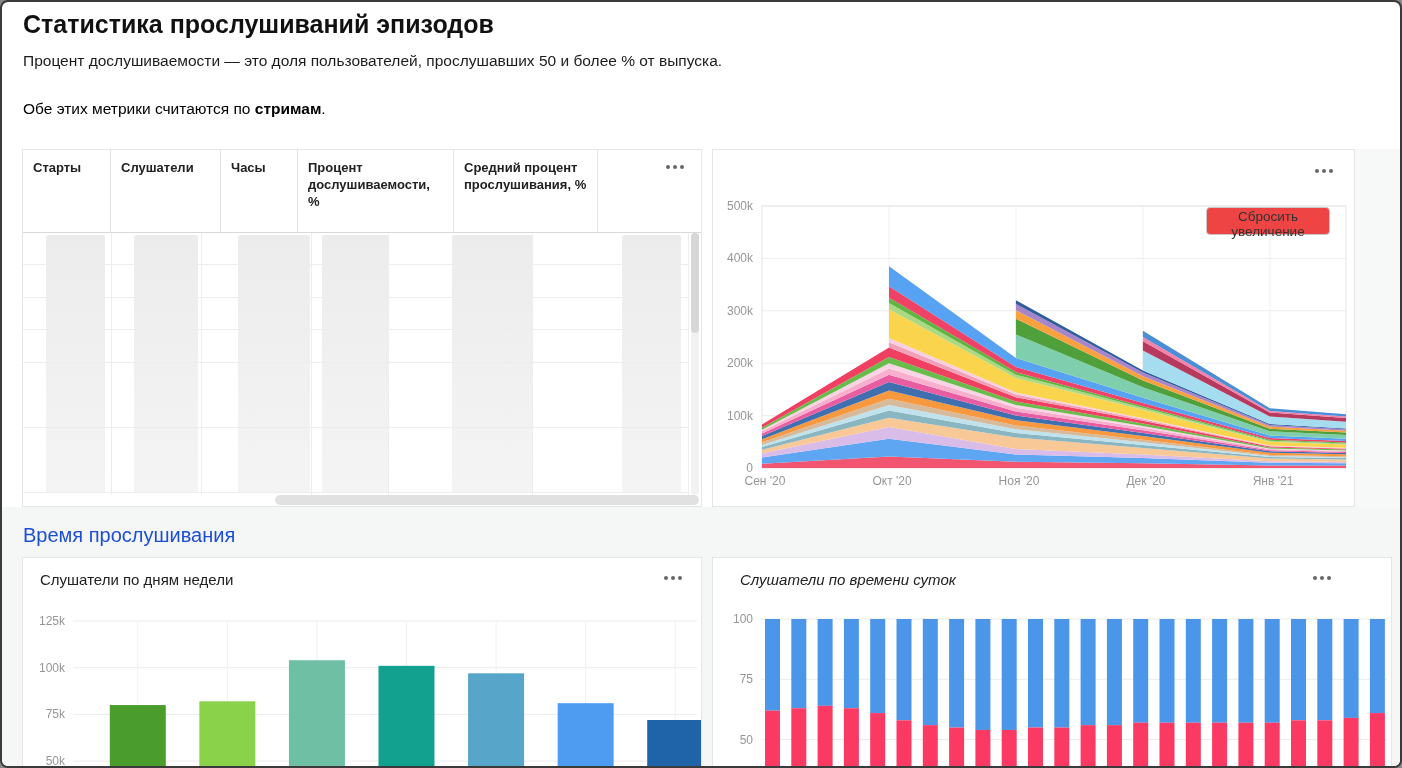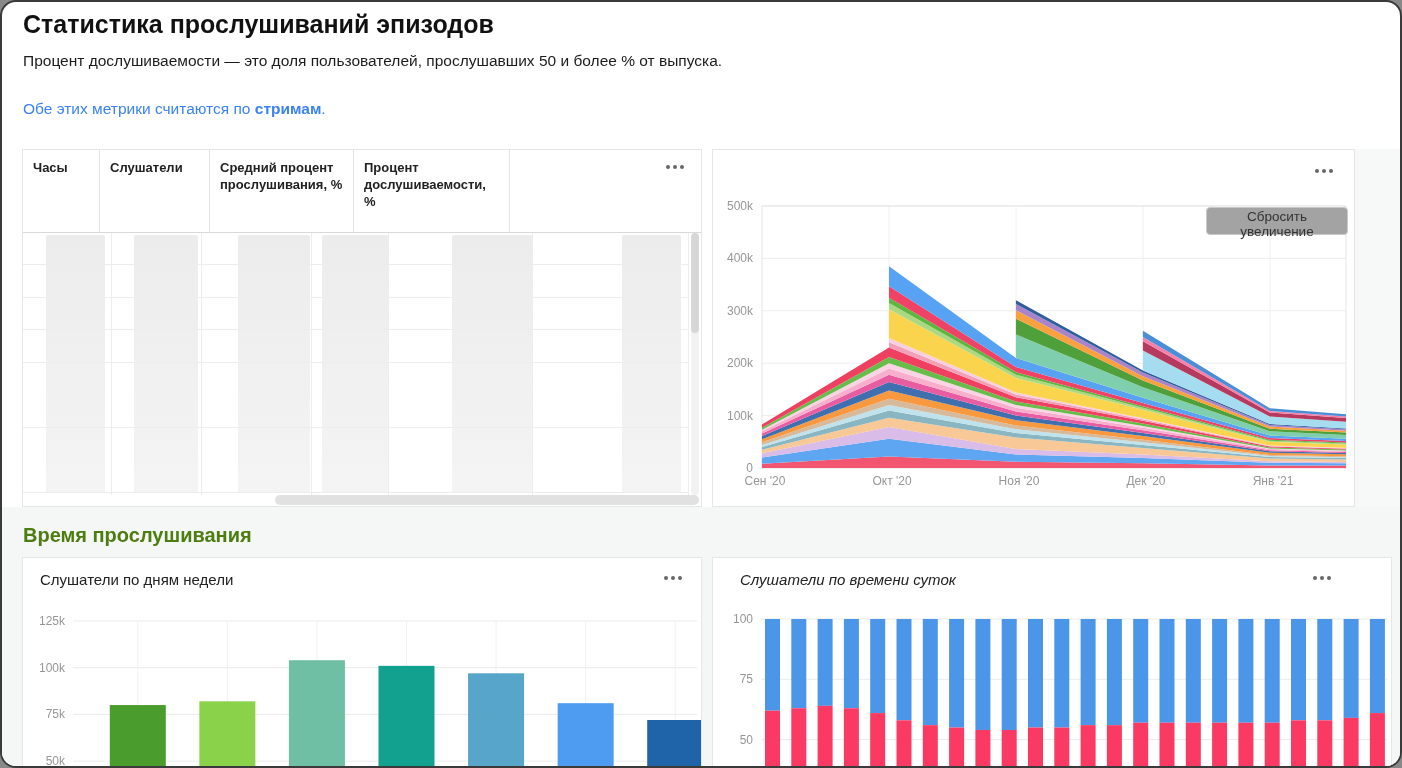--- a/index.html
+++ b/index.html
@@ -1,59 +1,60 @@
 <!DOCTYPE html>
 <html><head>
 <meta charset="utf-8">
 <style>
   html,body{margin:0;padding:0;background:#888;}
   *{box-sizing:border-box;}
-  .frame{position:relative;width:1402px;height:768px;background:#fff;border:2px solid #3a3a3a;border-radius:16px;overflow:hidden;font-family:"Liberation Sans",sans-serif;color:#1c1c1c;}
+  .frame{position:relative;width:1402px;height:768px;background:#fff;border:2px solid #3a3a3a;border-radius:8px;overflow:hidden;font-family:"Liberation Sans",sans-serif;color:#1c1c1c;}
   .section-bg{position:absolute;left:0;top:505px;right:0;bottom:0;background:#f5f6f6;}
   .side-bg{position:absolute;left:1353px;top:147px;width:49px;height:358px;background:#f7f8f8;}
   .page-title{position:absolute;left:21px;top:8px;font-size:25px;font-weight:700;color:#111;}
   .desc{position:absolute;left:21px;top:48px;font-size:15.5px;line-height:22.5px;color:#1c1c1c;}
-  .desc3{position:absolute;left:21px;top:98px;font-size:15.5px;color:#3b82f6;}
+  .desc3{position:absolute;left:21px;top:98px;font-size:15.5px;color:#000000;}
   .desc3 b{font-weight:700;}
-  .h2-title{position:absolute;left:21px;top:522px;font-size:20px;font-weight:700;color:#4d7c0f;}
+  .h2-title{position:absolute;left:21px;top:522px;font-size:20px;font-weight:400;color:#1d4ed8;}
   .card{position:absolute;background:#fff;border:1px solid #e6e6e6;}
   .card-title{position:absolute;font-size:15px;color:#222;}
   .dots{position:absolute;top:14px;display:flex;gap:3px;cursor:pointer;padding:3px;}
   .dots span{width:4px;height:4px;border-radius:50%;background:#676767;display:block;}
   
   .t-header{position:absolute;left:0;top:0;width:678px;height:83px;display:flex;border-bottom:1px solid #d9d9d9;}
   .t-cell{padding:9px 10px 0 10px;font-size:13px;line-height:17px;font-weight:700;color:#222;border-right:1px solid #e3e3e3;}
   .t-colline{position:absolute;top:83px;width:1px;height:262px;background:#ededed;}
   .t-rows{position:absolute;left:0;top:83px;width:666px;height:262px;background:repeating-linear-gradient(to bottom,transparent 0px,transparent 31.5px,#ededed 31.5px,#ededed 32.5px);pointer-events:none;}
   .strip{position:absolute;top:85px;height:258px;border-radius:2px;background:linear-gradient(180deg,#ececec,#f4f4f4);}
   .vscroll-track{position:absolute;left:668px;top:83px;width:8px;height:262px;background:#f2f2f2;border-radius:4px;}
   .vscroll{position:absolute;left:668px;top:83px;width:8px;height:100px;background:#d7d7d7;border-radius:4px;cursor:pointer;}
   .hscroll{position:absolute;left:252px;top:345px;width:424px;height:10px;background:#e1e1e1;border-radius:5px;cursor:pointer;}
-  .reset-btn{position:absolute;left:493px;top:57px;width:142px;height:28px;background:#a3a3a3;border:1px solid #c9c9c9;border-radius:4px;font-size:13.5px;color:#333;font-family:"Liberation Sans",sans-serif;cursor:pointer;}
+  .reset-btn{position:absolute;left:493px;top:57px;width:124px;height:28px;background:#ef4444;border:1px solid #c9c9c9;border-radius:4px;font-size:13.5px;color:#333;font-family:"Liberation Sans",sans-serif;cursor:pointer;}
   svg text{font-family:"Liberation Sans",sans-serif;fill:#969696;font-size:12px;}
 </style>
 </head>
 <body>
 
 <div class="frame">
   <div class="section-bg"></div>
   <div class="side-bg"></div>
 
   <div class="page-title">Статистика прослушиваний эпизодов</div>
   <div class="desc">
     <div>Процент дослушиваемости — это доля пользователей, прослушавших 50 и более % от выпуска.</div>
   </div>
   <div class="desc3"><span>Обе этих метрики считаются по </span><b>стримам</b><span>.</span></div>
 
   <div class="card" style="left:20px;top:147px;width:680px;height:358px;">
     <div class="t-header">
+      <div class="t-cell" style="width:88px">Старты</div>
+      <div class="t-cell" style="width:110px">Слушатели</div>
       <div class="t-cell" style="width:77px">Часы</div>
-      <div class="t-cell" style="width:110px">Слушатели</div>
+      <div class="t-cell" style="width:156px">Процент дослушиваемости, %</div>
       <div class="t-cell" style="width:144px">Средний процент прослушивания, %</div>
-      <div class="t-cell" style="width:156px">Процент дослушиваемости, %</div>
     </div>
     <div class="dots" style="right:14px;top:12px;">
         <span></span>
         <span></span>
         <span></span>
       </div>
 
     <div class="strip" style="left:23px;width:59px;"></div>
     <div class="strip" style="left:111px;width:64px;"></div>
     <div class="strip" style="left:215px;width:72px;"></div>

